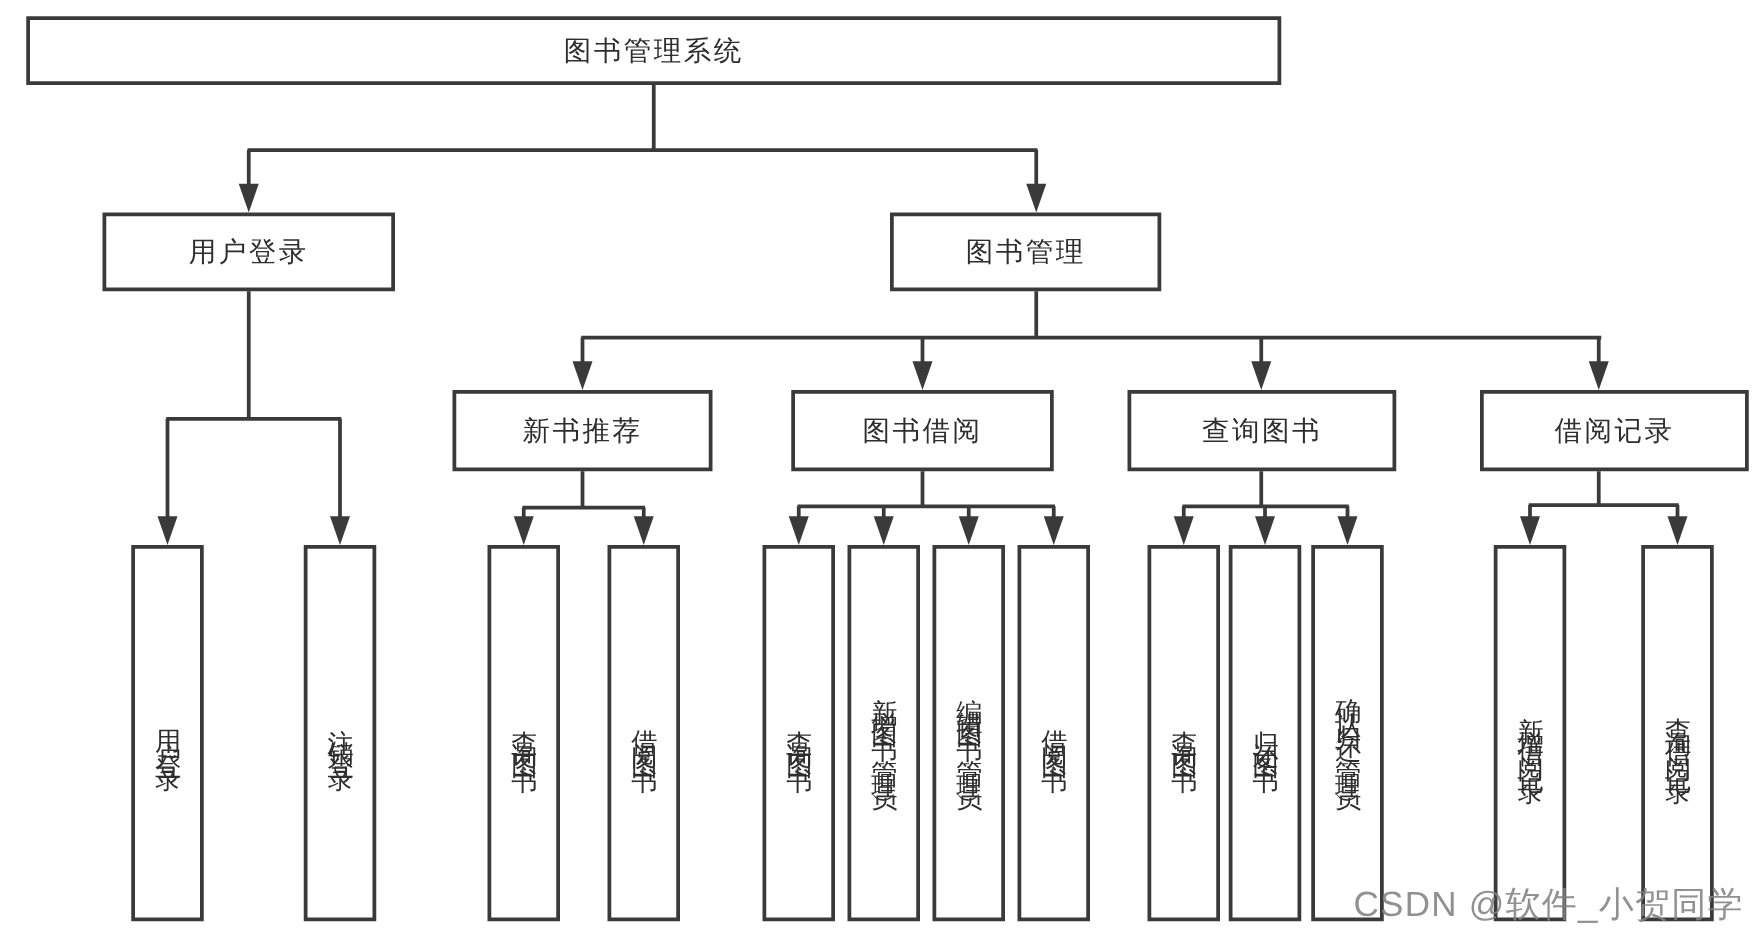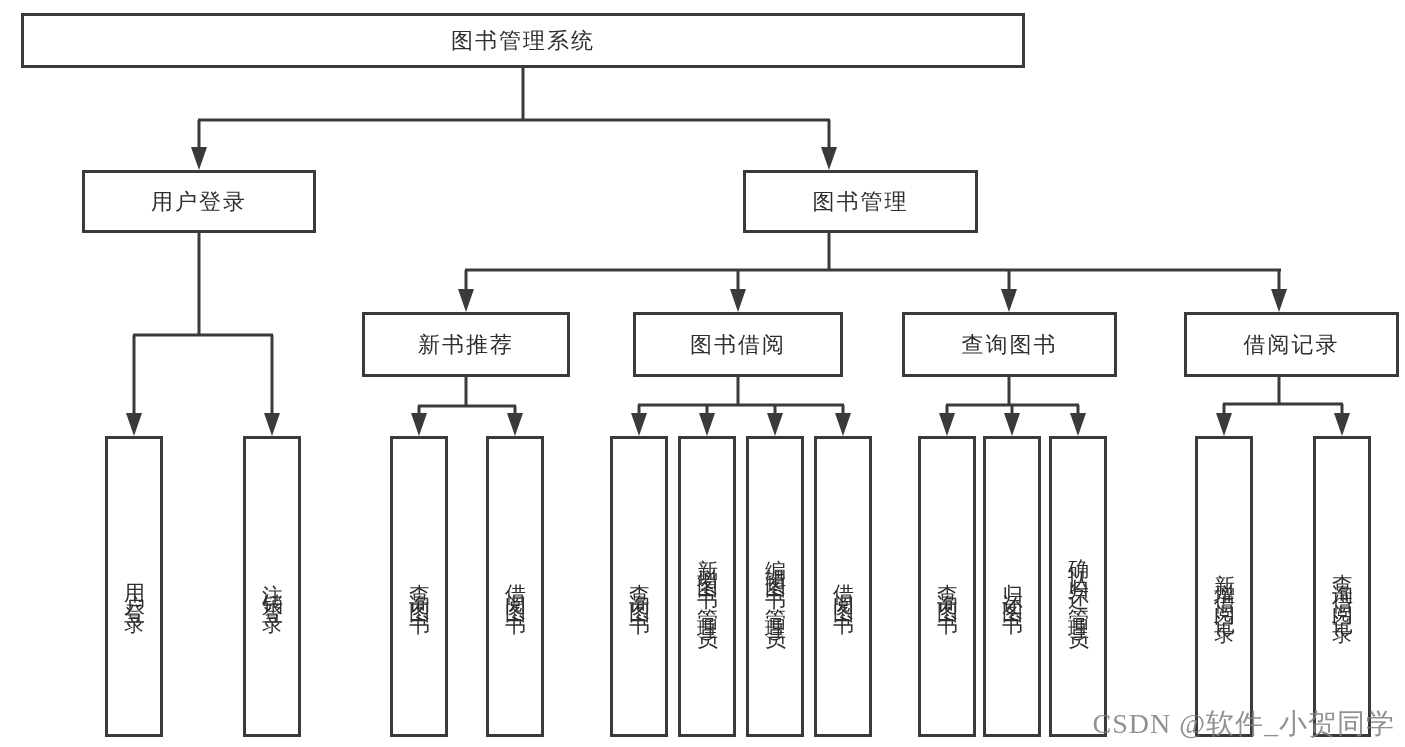--- a/index.html
+++ b/index.html
@@ -1,21 +1,21 @@
 <!DOCTYPE html>
 <html><head>
 <meta charset="utf-8">
 <style>
   html, body { margin: 0; padding: 0; background: #ffffff; }
   .canvas {
     position: relative;
     width: 1405px;
     height: 747px;
     background: #ffffff;
-    font-family: Liberation Serif, serif;
+    font-family: Liberation Sans, sans-serif;
     overflow: hidden;
     text-align: right;
   }
   .wires {
     position: absolute;
     left: 0; top: 0;
     z-index: 1;
     pointer-events: none;
   }
   .node {
@@ -101,21 +101,21 @@
     </g>
   </svg>
 
   <div class="node h-node" style="left:21px; top:13px; width:1004px; height:55px;">
     <span>图书管理系统</span>
   </div>
 
   <div class="node h-node" style="left:82px; top:170px; width:234px; height:63px;">
     <span>用户登录</span>
   </div>
-  <div class="node h-node" style="left:743px; top:170px; width:235px; height:63px;">
+  <div class="node h-node" style="left:712px; top:170px; width:217px; height:63px;">
     <span>图书管理</span>
   </div>
 
   <div class="node h-node" style="left:633px; top:312px; width:210px; height:65px;">
     <span>图书借阅</span>
   </div>
   <div class="node h-node" style="left:362px; top:312px; width:208px; height:65px;">
     <span>新书推荐</span>
   </div>
   <div class="node h-node" style="left:902px; top:312px; width:215px; height:65px;">

